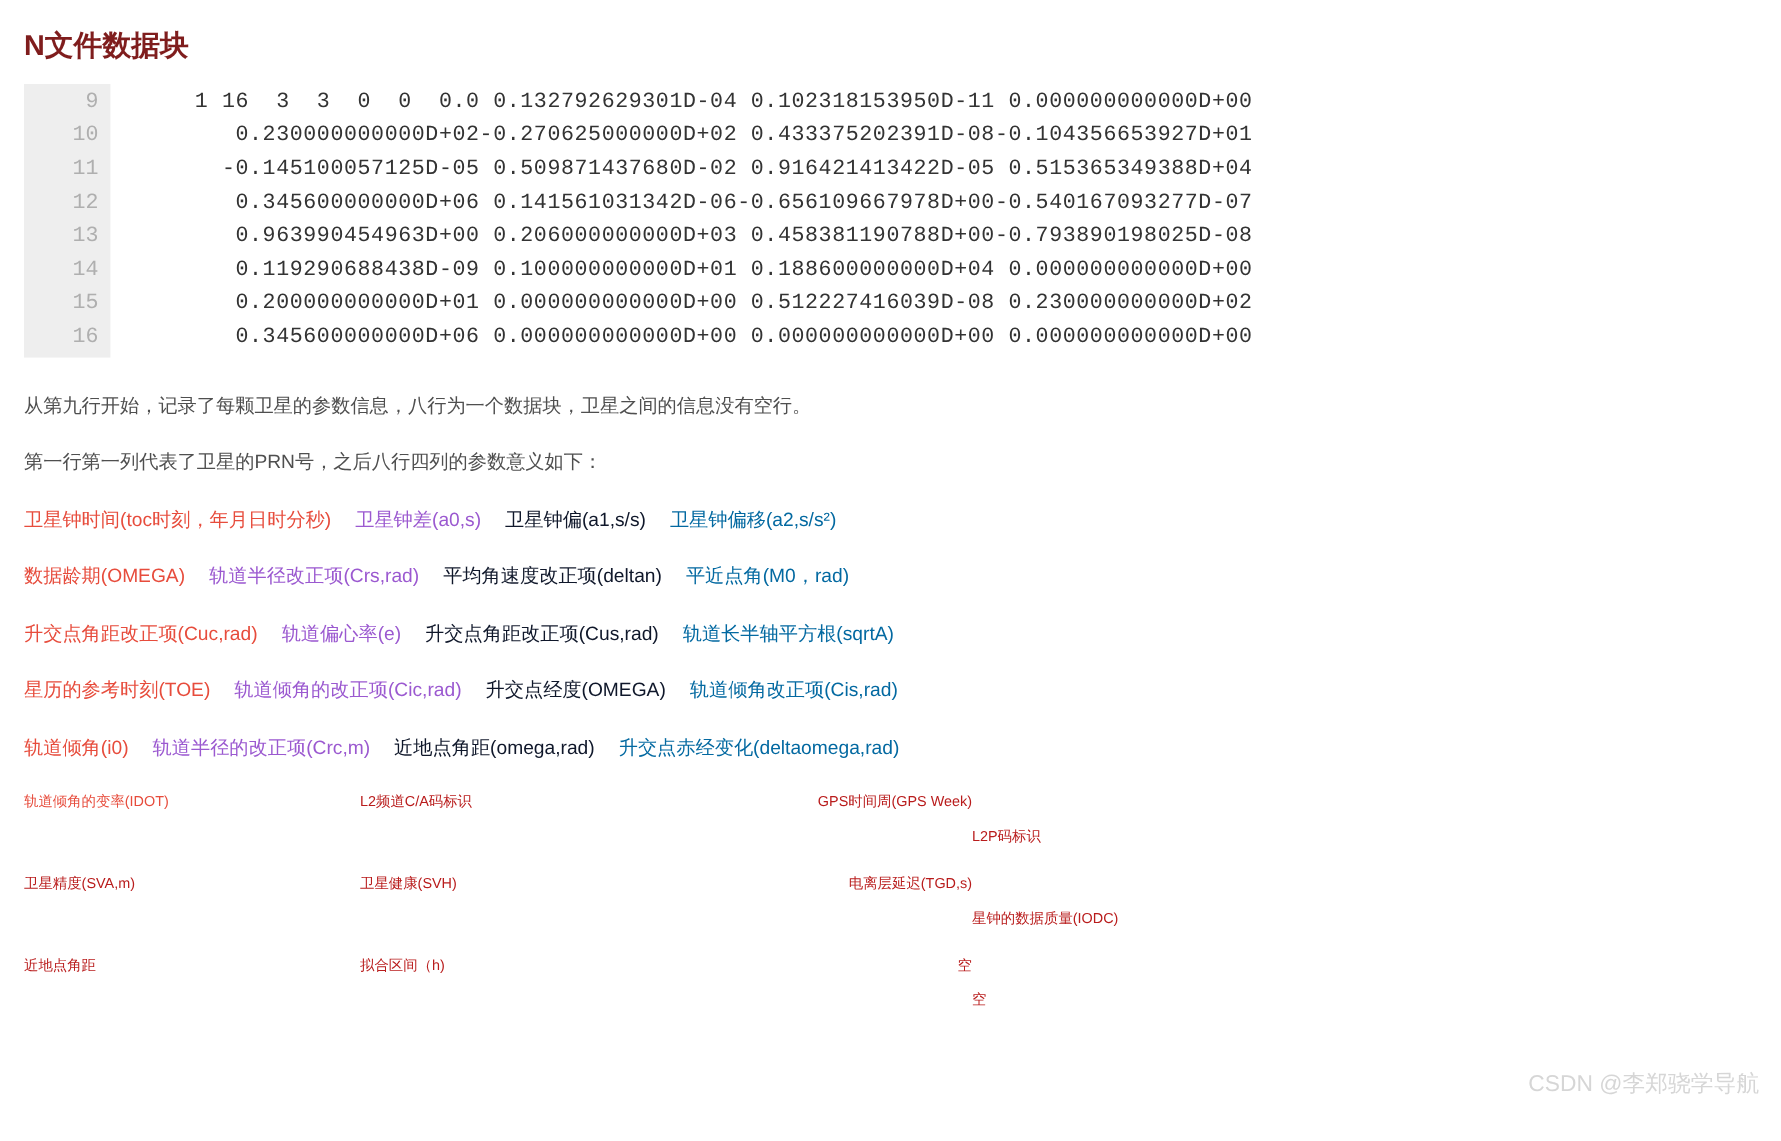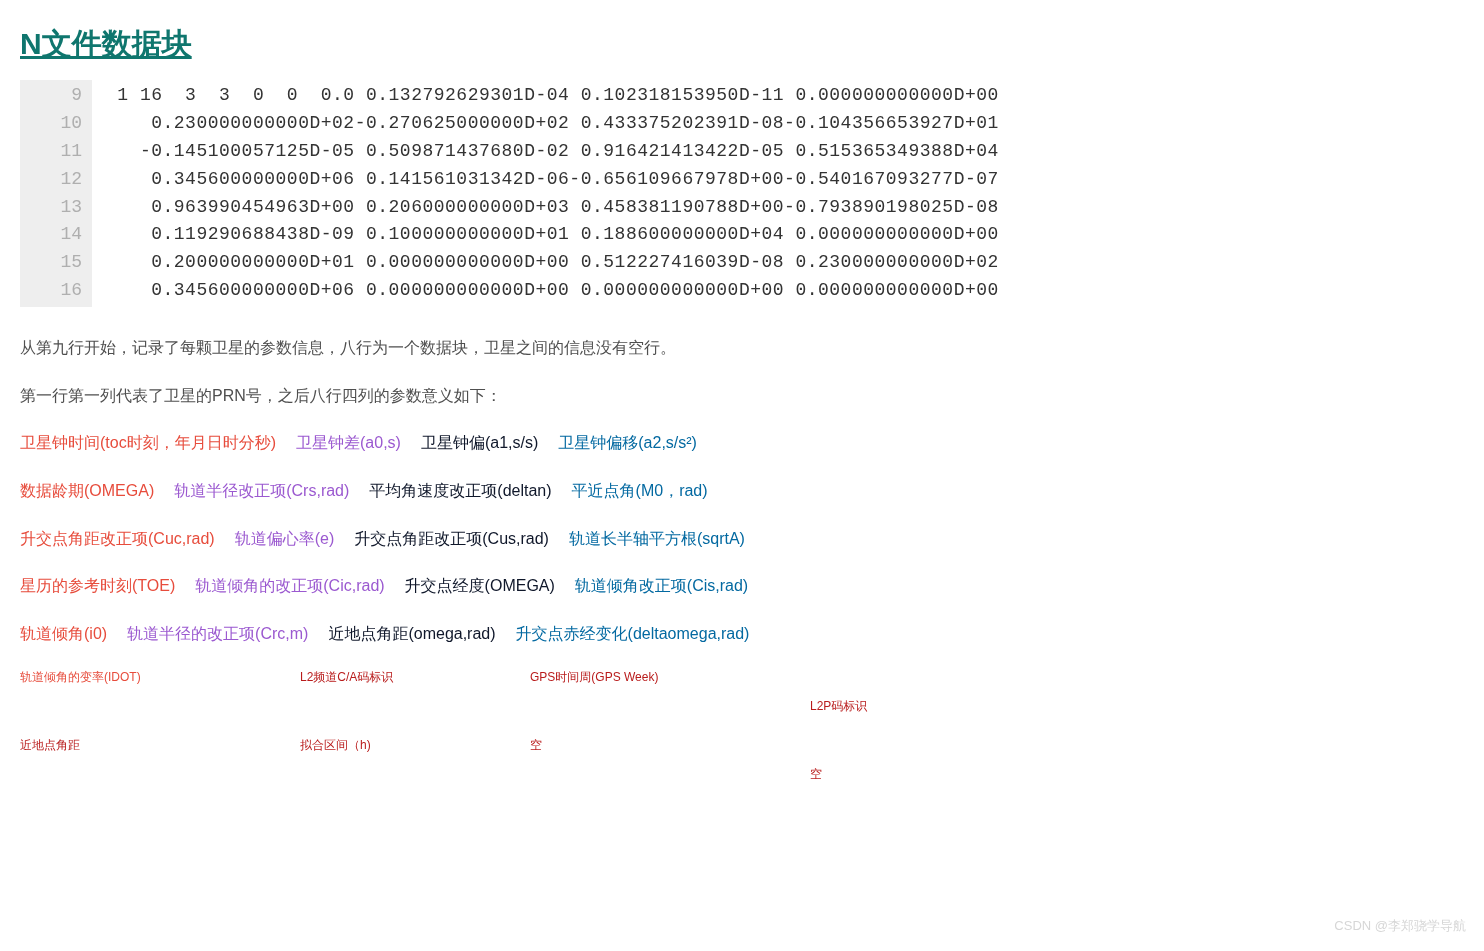--- a/index.html
+++ b/index.html
@@ -6,25 +6,24 @@
   body {
     font-family: -apple-system, BlinkMacSystemFont, "Segoe UI", "PingFang SC", "Hiragino Sans GB", "Microsoft YaHei", sans-serif;
     background: #fff;
     color: #4f4f4f;
     padding: 20px 20px 40px 20px;
     font-size: 16px;
     line-height: 1.6;
     width: 1484px;
   }
   h2.title {
-    font-size: 30px;
+    font-size: 24px;
     font-weight: 700;
-    color: #0f766e;
+    color: #7f1d1d;
     margin-bottom: 12px;
-    text-decoration: underline;
   }
   .code-block {
     display: flex;
     background: #fff;
     font-family: Consolas, Monaco, "Courier New", monospace;
     font-size: 18px;
     line-height: 1.55;
     margin-bottom: 28px;
     white-space: pre;
     color: #333;
@@ -33,20 +32,21 @@
     background: #eeeeee;
     color: #afafaf;
     text-align: right;
     padding: 2px 10px 2px 18px;
     user-select: none;
     min-width: 72px;
   }
   .code-lines {
     padding: 2px 0 2px 14px;
     letter-spacing: 0.5px;
+    margin-left: 45px;
   }
   p.para {
     margin: 10px 0 22px 0;
     color: #4f4f4f;
     font-size: 16px;
   }
   .param-row {
     margin: 12px 0 22px 0;
     font-size: 16px;
     display: flex;
@@ -67,28 +67,28 @@
     display: flex;
     margin: 14px 0 20px 0;
     font-size: 12px;
     color: #555;
   }
   .param-table .cell {
     flex: 0 0 auto;
   }
   .param-table .c1 { width: 280px; }
   .param-table .c2 { width: 230px; }
-  .param-table .c3 { width: 280px; text-align:left; }
+  .param-table .c3 { width: 280px; text-align:right; }
   .param-table .c4 { width: 260px; text-align:left;margin-top:29px; }
   .watermark {
     position: fixed;
     right: 18px;
-    bottom: 14px;
+    bottom: 32px;
     color: #bbb;
-    font-size: 13px;
+    font-size: 19px;
     opacity: 0.6;
     user-select: none;
   }
 </style>
 </head>
 <body>
 
 <h2 class="title">N文件数据块</h2>
 
 <div class="code-block">
@@ -147,20 +147,26 @@
   </div>
 
 <div class="param-table" id="table-rows">
     <div class="trow">
       <div class="cell c1 c-red">轨道倾角的变率(IDOT)</div>
       <div class="cell c2 c-gray">L2频道C/A码标识</div>
       <div class="cell c3 c-gray">GPS时间周(GPS Week)</div>
       <div class="cell c4 c-gray">L2P码标识</div>
     </div>
     <div class="trow">
+      <div class="cell c1 c-gray">卫星精度(SVA,m)</div>
+      <div class="cell c2 c-gray">卫星健康(SVH)</div>
+      <div class="cell c3 c-gray">电离层延迟(TGD,s)</div>
+      <div class="cell c4 c-gray">星钟的数据质量(IODC)</div>
+    </div>
+    <div class="trow">
       <div class="cell c1 c-gray">近地点角距</div>
       <div class="cell c2 c-gray">拟合区间（h)</div>
       <div class="cell c3 c-gray">空</div>
       <div class="cell c4 c-gray">空</div>
     </div>
   </div>
 
 <div class="watermark">CSDN @李郑骁学导航</div>
 
 </body></html>

